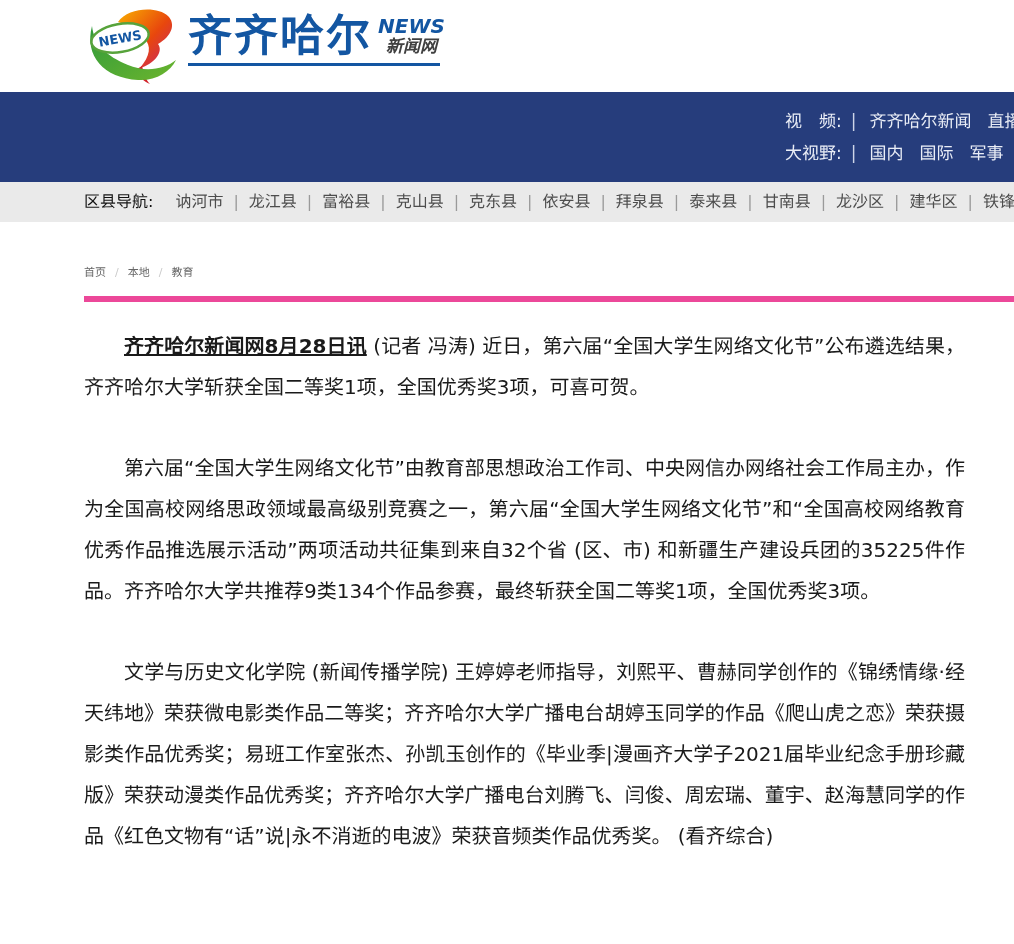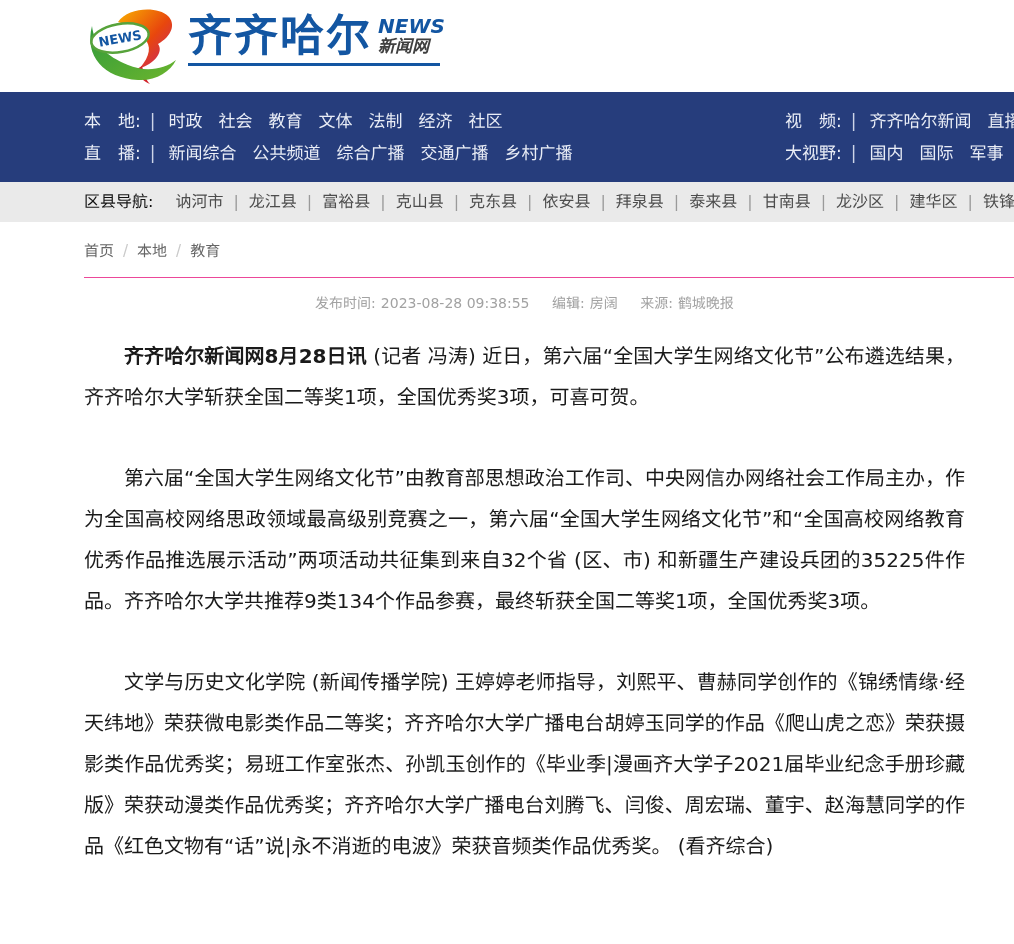--- a/index.html
+++ b/index.html
@@ -10,21 +10,21 @@
     background: #ffffff;
     font-family: "DejaVu Sans", "Liberation Sans", sans-serif;
   }
   .page { width: 1200px; }
 
   
   .site-header { height: 92px; background: #fff; position: relative; }
   .logo { position: absolute; left: 84px; top: 6px; display: flex; align-items: flex-start; cursor: pointer; }
   .logo-mark { width: 96px; height: 80px; }
   .logo-text { margin-left: 8px; padding-top: 6px; }
-  .logo-row { display: flex; align-items: flex-start; }
+  .logo-row { display: flex; align-items: flex-start; text-align: center; }
   .logo-cn {
     font-size: 44px; font-weight: 900; color: #1356a2;
     letter-spacing: 2px; line-height: 48px;
   }
   .logo-sub { display: flex; flex-direction: column; margin-left: 6px; padding-top: 4px; }
   .logo-sub-en { font-size: 20px; font-weight: bold; font-style: italic; color: #1356a2; line-height: 21px; }
   .logo-sub-cn { font-size: 17px; font-weight: bold; font-style: italic; color: #404040; line-height: 19px; }
   .logo-rule { height: 3px; background: #1356a2; width: 252px; margin-top: 3px; }
   .logo-url {
     margin-top: 4px; font-size: 17px; font-weight: bold; font-style: italic;
@@ -46,41 +46,41 @@
     width: 1200px; height: 40px; background: #eaeaea;
     line-height: 40px; font-size: 16px; white-space: nowrap; padding-left: 84px;
   }
   .district-label { font-weight: normal; color: #111; margin-right: 12px; }
   .district-items a { color: #4d4d4d; text-decoration: none; margin: 0 10px; cursor: pointer; font-family: Liberation Serif, serif; }
   .district-items .sep { color: #9a9a9a; }
 
   
   .content { margin-left: 84px; width: 881px; }
   .breadcrumb-wrap {
-    width: 930px; padding-top: 17px; padding-bottom: 17px;
-    border-bottom: 1px solid #ec4899; font-size: 15px; color: #666;
+    width: 930px; padding-top: 41px; padding-bottom: 17px;
+    border-bottom: 6px solid #ec4899; font-size: 11px; color: #666;
   }
   .breadcrumb-wrap a { color: #666; text-decoration: none; cursor: pointer; }
   .breadcrumb-wrap .sep { color: #c9c9c9; margin: 0 9px; }
 
   .article-title {
     margin-top: 23px; text-align: center;
     font-size: 27px; line-height: 35px; font-weight: bold; color: #000;
     letter-spacing: 1px;
   }
   .article-meta { margin-top: 14px; text-align: center; font-size: 14px; color: #a2a2a2; }
   .meta-item { margin: 0 9px; white-space: nowrap; }
   .meta-item .meta-value { margin-left: 5px; }
 
   .article-body p {
     margin-top: 40px; font-size: 20px; line-height: 41px; color: #1a1a1a;
     text-align: justify; text-indent: 2em;
   }
   .article-body p.first { margin-top: 24px; }
-  .article-body .lead { font-weight: bold; }
+  .article-body .lead { font-weight: bold; text-decoration: underline; }
 </style>
 </head>
 <body>
 
 <div class="page">
 
   <header class="site-header">
     <div class="logo">
       <svg class="logo-mark" viewBox="0 0 96 80" xmlns="http://www.w3.org/2000/svg">
         <defs>
@@ -113,53 +113,40 @@
             <span class="logo-sub-en">NEWS</span>
             <span class="logo-sub-cn">新闻网</span>
           </span>
         </div>
         <div class="logo-rule"></div>
       </div>
     </div>
   </header>
 
   <nav class="main-nav">
-    <div class="nav-left">
-      <div class="nav-row">
-        <span class="nav-label">本　地:</span><span class="nav-pipe">|</span><span class="nav-items"><a>时政</a><a>社会</a><a>教育</a><a>文体</a><a>法制</a><a>经济</a><a>社区</a></span>
-      </div>
-      <div class="nav-row">
-        <span class="nav-label">直　播:</span><span class="nav-pipe">|</span><span class="nav-items"><a>新闻综合</a><a>公共频道</a><a>综合广播</a><a>交通广播</a><a>乡村广播</a></span>
-      </div>
-    </div>
     <div class="nav-right">
       <div class="nav-row">
         <span class="nav-label">视　频:</span><span class="nav-pipe">|</span><span class="nav-items"><a>齐齐哈尔新闻</a><a>直播</a></span>
       </div>
       <div class="nav-row">
         <span class="nav-label">大视野:</span><span class="nav-pipe">|</span><span class="nav-items"><a>国内</a><a>国际</a><a>军事</a></span>
       </div>
     </div>
   </nav>
 
   <div class="district-bar">
     <span class="district-label">区县导航:</span><span class="district-items"><a>讷河市</a><span class="sep">|</span><a>龙江县</a><span class="sep">|</span><a>富裕县</a><span class="sep">|</span><a>克山县</a><span class="sep">|</span><a>克东县</a><span class="sep">|</span><a>依安县</a><span class="sep">|</span><a>拜泉县</a><span class="sep">|</span><a>泰来县</a><span class="sep">|</span><a>甘南县</a><span class="sep">|</span><a>龙沙区</a><span class="sep">|</span><a>建华区</a><span class="sep">|</span><a>铁锋区</a></span>
   </div>
 
   <div class="content">
 
     <div class="breadcrumb-wrap"><a>首页</a><span class="sep">/</span><a>本地</a><span class="sep">/</span><a>教育</a></div>
 
     <article class="article">
 
-      <div class="article-meta">
-        <span class="meta-item"><span>发布时间:</span><span class="meta-value">2023-08-28 09:38:55</span></span>
-        <span class="meta-item"><span>编辑:</span><span class="meta-value">房阔</span></span>
-        <span class="meta-item"><span>来源:</span><span class="meta-value">鹤城晚报</span></span>
-      </div>
 
       <div class="article-body">
         <p class="first"><b class="lead">齐齐哈尔新闻网8月28日讯</b><span> (记者 冯涛) 近日，第六届“全国大学生网络文化节”公布遴选结果，齐齐哈尔大学斩获全国二等奖1项，全国优秀奖3项，可喜可贺。</span></p>
         <p><span>第六届“全国大学生网络文化节”由教育部思想政治工作司、中央网信办网络社会工作局主办，作为全国高校网络思政领域最高级别竞赛之一，第六届“全国大学生网络文化节”和“全国高校网络教育优秀作品推选展示活动”两项活动共征集到来自32个省 (区、市) 和新疆生产建设兵团的35225件作品。齐齐哈尔大学共推荐9类134个作品参赛，最终斩获全国二等奖1项，全国优秀奖3项。</span></p>
         <p><span>文学与历史文化学院 (新闻传播学院) 王婷婷老师指导，刘熙平、曹赫同学创作的《锦绣情缘·经天纬地》荣获微电影类作品二等奖；齐齐哈尔大学广播电台胡婷玉同学的作品《爬山虎之恋》荣获摄影类作品优秀奖；易班工作室张杰、孙凯玉创作的《毕业季|漫画齐大学子2021届毕业纪念手册珍藏版》荣获动漫类作品优秀奖；齐齐哈尔大学广播电台刘腾飞、闫俊、周宏瑞、董宇、赵海慧同学的作品《红色文物有“话”说|永不消逝的电波》荣获音频类作品优秀奖。 (看齐综合)</span></p>
       </div>
     </article>
 
   </div>
 </div>

